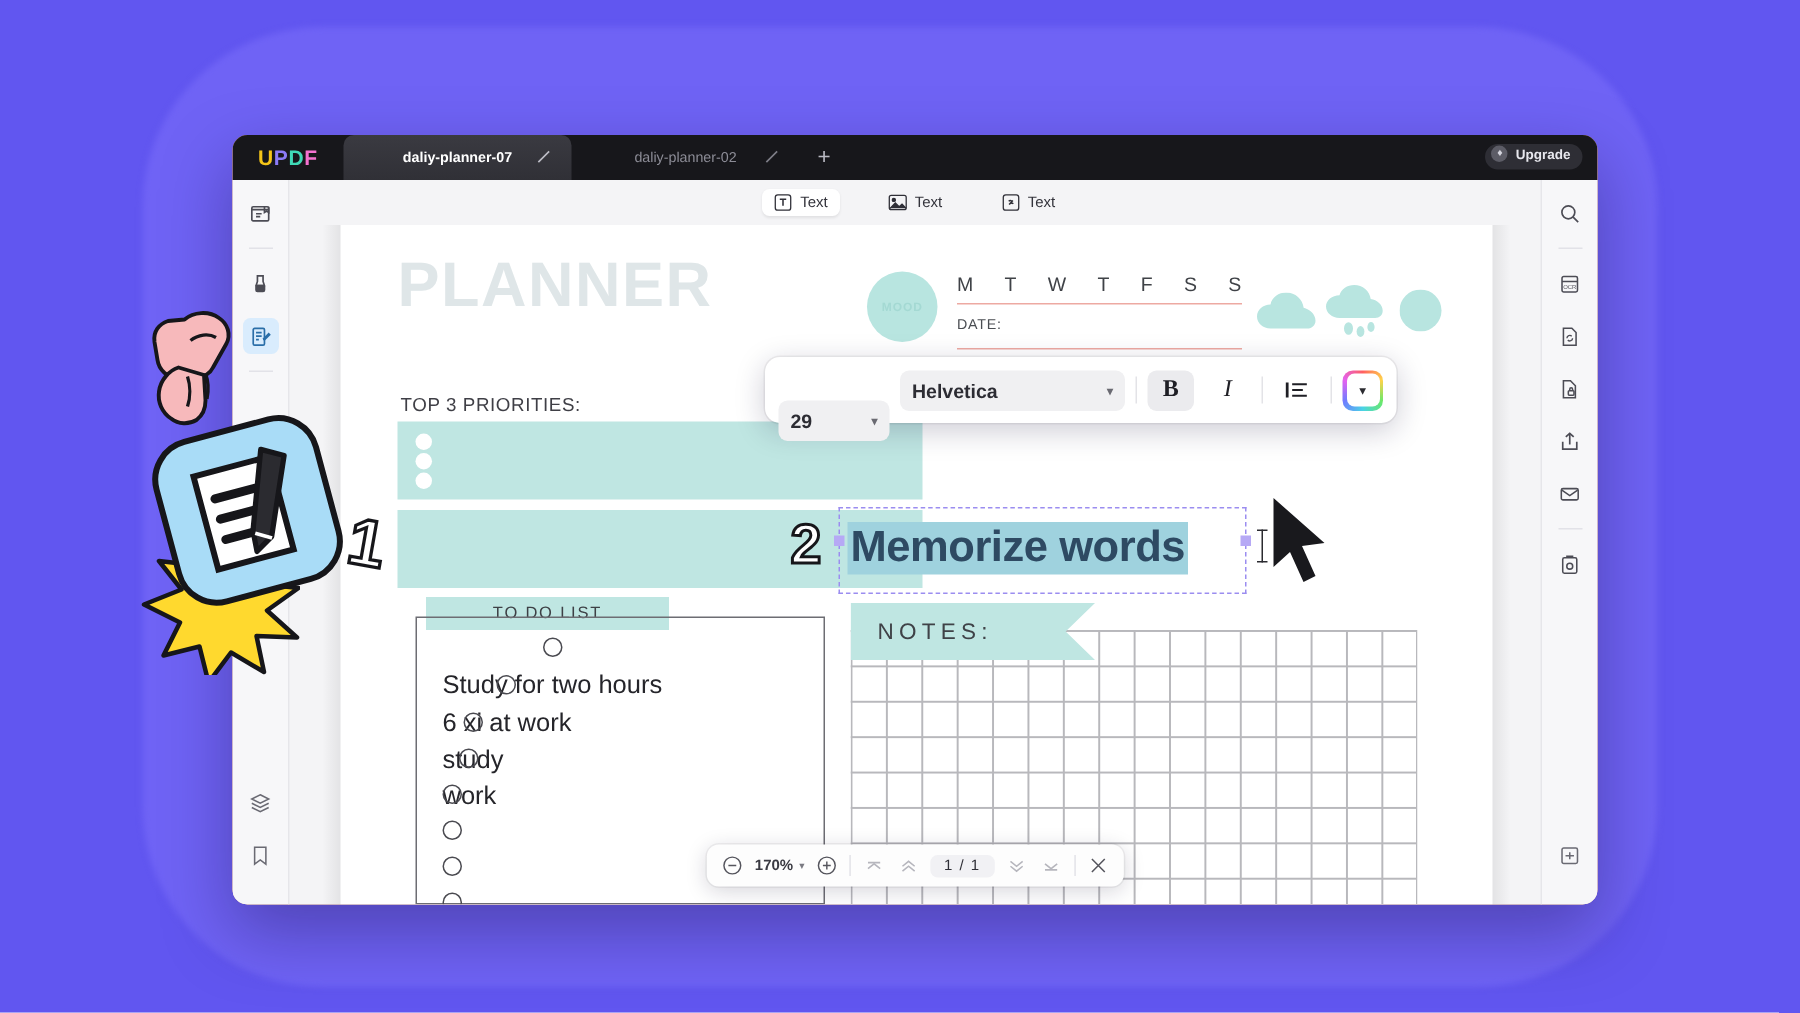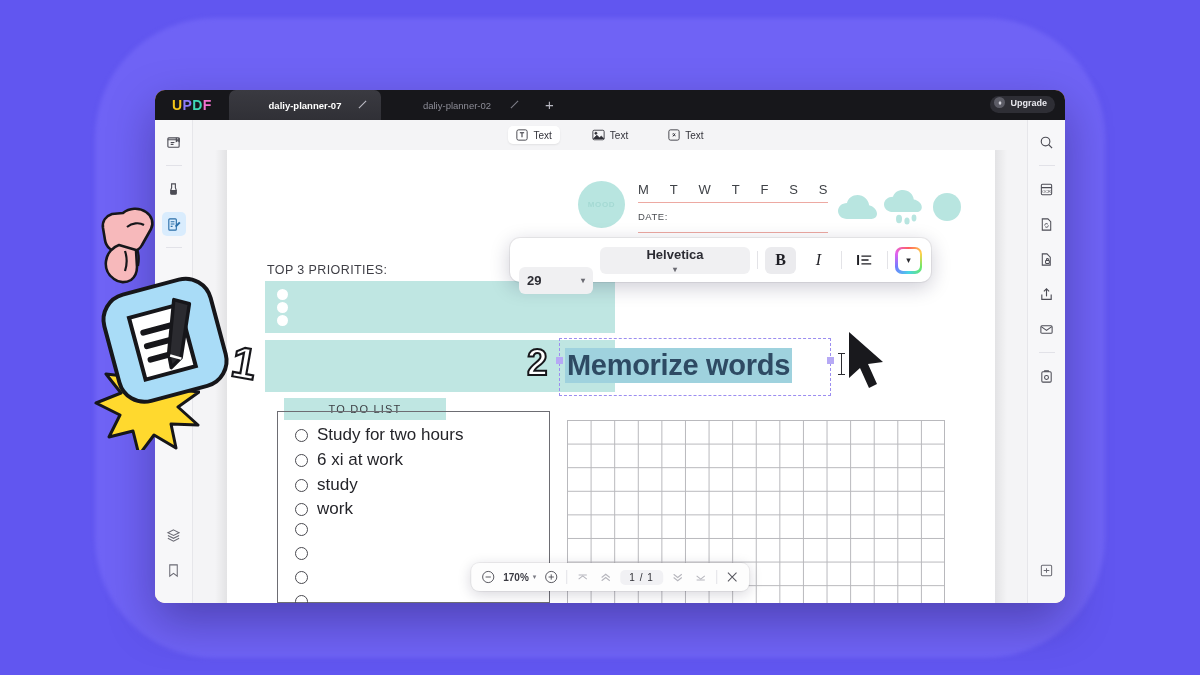--- a/index.html
+++ b/index.html
@@ -191,21 +191,21 @@
     background: #bfe6e2;
     display: flex; align-items: center; justify-content: center;
     font-size: 11px; color: #3d4045; letter-spacing: 1.2px;
   }
   .todo-box {
     position: absolute; left: 50px; top: 261px; width: 273px; height: 192px;
     border: 1px solid #6d6d73; background: transparent;
   }
   .todo-row {
     position: absolute; left: 68px; display: flex; align-items: center; gap: 9px;
-    font-size: 17px; color: #25252a;
+    font-size: 17px; color: #25252a; flex-direction: column;
   }
   .todo-circle {
     width: 13px; height: 13px; border-radius: 50%; border: 1.5px solid #4a4a50;
     flex: 0 0 auto;
   }
 
   
   .notes-banner {
     position: absolute; left: 340px; top: 252px; width: 163px; height: 38px;
     background: #bfe6e2; z-index: 3;
@@ -241,21 +241,21 @@
     height: 44px; background: #ffffff; border-radius: 10px;
     box-shadow: 0 5px 20px rgba(25,20,60,.22), 0 0 0 1px rgba(0,0,0,.06);
     display: flex; align-items: center; padding: 0 9px; gap: 7px;
   }
   .fb-select {
     height: 27px; background: #f0f0f2; border-radius: 6px;
     display: flex; align-items: center; justify-content: space-between;
     padding: 0 8px; font-size: 13px; color: #2c2c33; font-weight: 600;
   }
   .fb-size { width: 74px; margin-top: 41px; }
-  .fb-family { width: 150px; flex-direction: column; }
+  .fb-family { width: 150px; }
   .fb-caret { font-size: 8px; color: #6a6a72; }
   .fb-div { width: 1px; height: 18px; background: #e3e3e7; }
   .fb-btn {
     width: 31px; height: 27px; border-radius: 6px;
     display: flex; align-items: center; justify-content: center;
     font-size: 16px; color: #1f1f25;
   }
   .fb-btn.on { background: #ebebee; }
   .fb-color {
     width: 27px; height: 27px; border-radius: 7px; padding: 2.5px;
@@ -401,20 +401,21 @@
         </div>
       </div>
       <div class="et-dot"></div>
 
       <div class="page-shadow-l"></div>
       <div class="page-shadow-r"></div>
 
       <div class="page">
 
         <div class="title-big">
+          <div>PLANNER</div>
         </div>
 
         <div class="mood">
           <span>MOOD</span>
         </div>
         <div class="week">
           <span>M</span>
           <span>T</span>
           <span>W</span>
           <span>T</span>
@@ -495,20 +496,23 @@
           <span></span>
         </div>
         <div class="todo-row" style="top:445px">
           <span class="todo-circle"></span>
           <span></span>
         </div>
 
         <div class="grid-wrap">
             <div class="g"></div>
           </div>
+        <div class="notes-banner">
+          <span>NOTES:</span>
+        </div>
       </div>
 
       <div class="zoombar">
         <div class="zb-ico">
           <svg width="14" height="14" viewBox="0 0 16 16" fill="none" stroke="#55555d" stroke-width="1.1">
               <circle cx="8" cy="8" r="6.4"></circle>
               <path d="M5 8h6"></path>
             </svg>
         </div>
         <span class="zb-label">170%</span>

